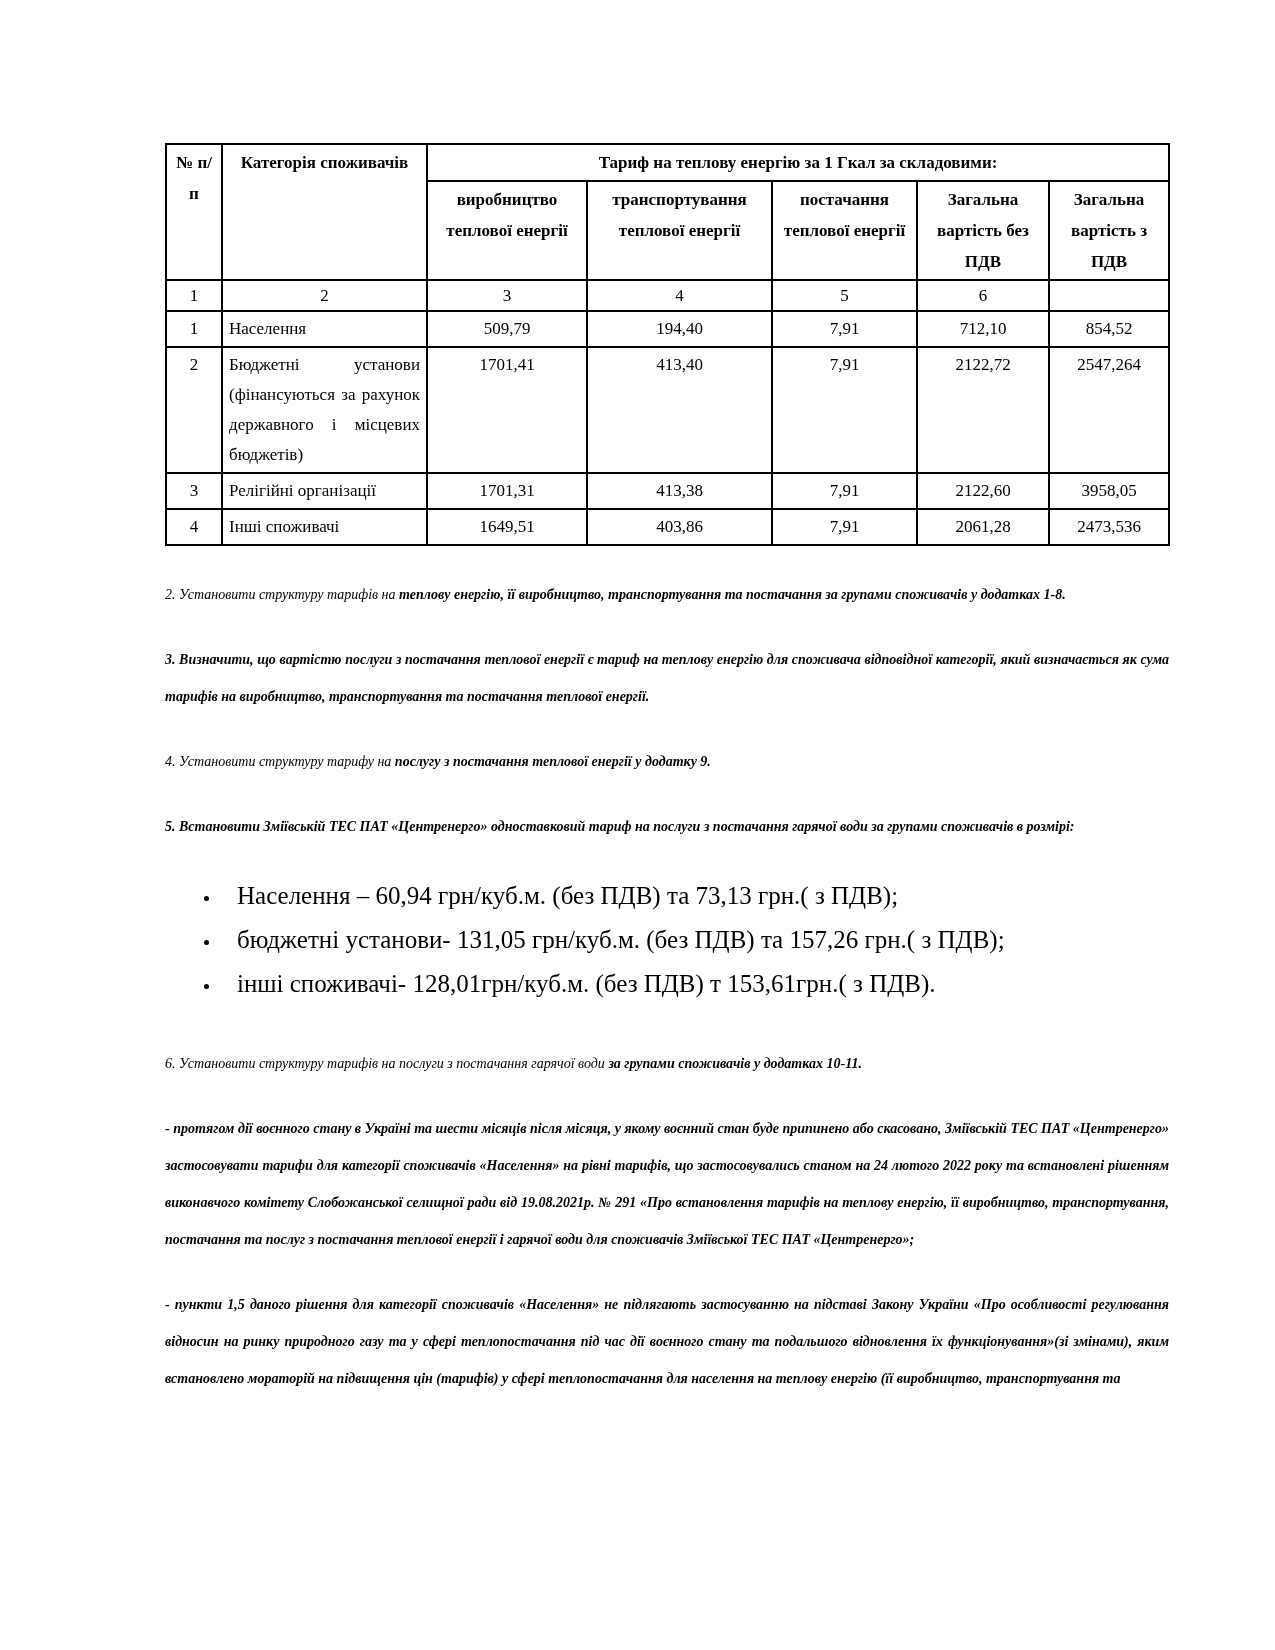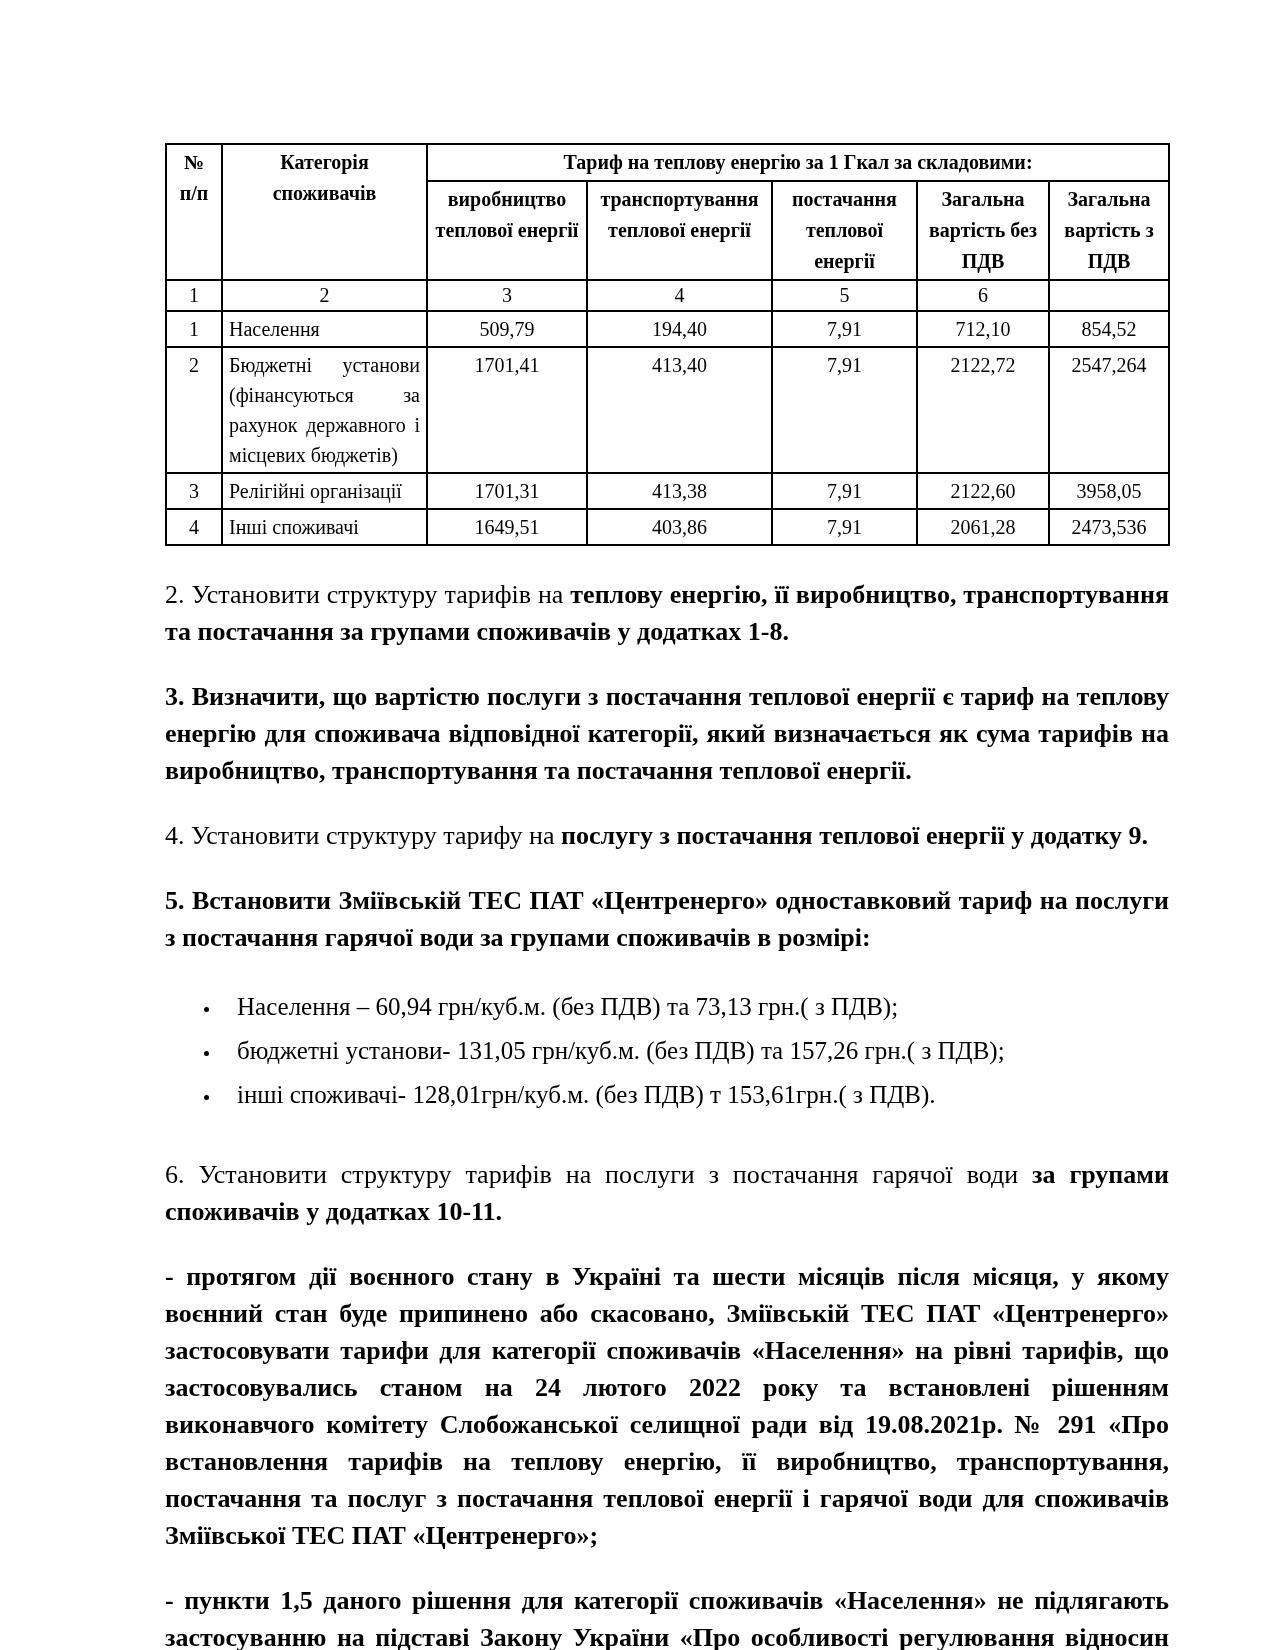--- a/index.html
+++ b/index.html
@@ -12,21 +12,21 @@
     color: #000000;
     font-family: "Liberation Serif", "DejaVu Serif", serif;
     padding: 143px 106px 40px 165px;
     overflow: hidden;
   }
   
   table.tariff {
     border-collapse: collapse;
     width: 1003px;
     table-layout: fixed;
-    font-size: 20px;
+    font-size: 17px;
     margin-bottom: 30px;
   }
   table.tariff col.c1 { width: 56px; }
   table.tariff col.c2 { width: 205px; }
   table.tariff col.c3 { width: 160px; }
   table.tariff col.c4 { width: 185px; }
   table.tariff col.c5 { width: 145px; }
   table.tariff col.c6 { width: 132px; }
   table.tariff col.c7 { width: 120px; }
   table.tariff th, table.tariff td {
@@ -38,23 +38,24 @@
   }
   table.tariff thead th { font-weight: bold; line-height: 31px; }
   th.group-head { text-align: center; padding-left: 9px; }
   th.center, td.center { text-align: center; }
   td.cat { text-align: left; }
   td.cat-justify { text-align: justify; text-align-last: left; margin-left: 44px; }
   tr.numrow td { line-height: 27px; padding-top: 1px; padding-bottom: 1px; }
   
   .doc p {
     margin: 0 0 28px 0;
-    font-size: 26px;
+    font-size: 14px;
     line-height: 37px;
     text-align: justify;
+    font-style: italic;
   }
   .b { font-weight: bold; }
   p.bold-par { font-weight: bold; }
   
   ul.tariff-list {
     margin: 36px 0 46px 0;
     padding-left: 56px;
     font-size: 25px;
     line-height: 30px;
   }

